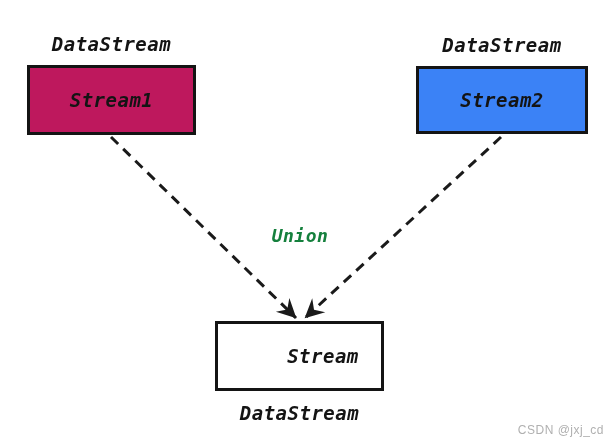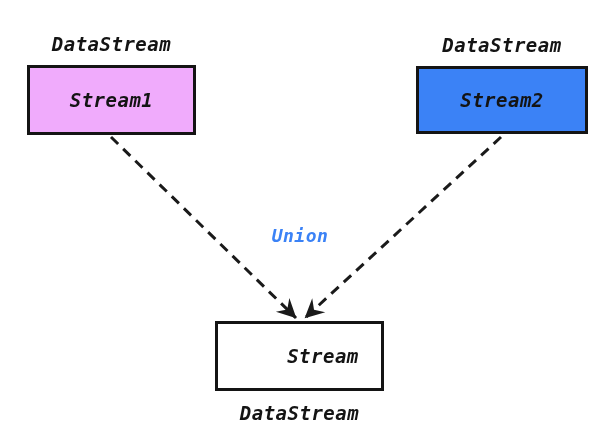--- a/index.html
+++ b/index.html
@@ -44,21 +44,21 @@
   }
   .op-label {
     position: absolute;
     left: 240px;
     top: 225px;
     width: 120px;
     text-align: center;
     font-weight: bold;
     font-style: italic;
     font-size: 18px;
-    color: #3b82f6;
+    color: #15803d;
     letter-spacing: 0.5px;
   }
   #node-stream1 { left: 27px;  top: 65px;  width: 169px; height: 70px; }
   #node-stream2 { left: 416px; top: 66px;  width: 172px; height: 68px; }
   #node-stream  { left: 215px; top: 321px; width: 169px; height: 70px; padding-left: 47px; }
   #type-label-stream1 { left: 27px;  top: 33px;  width: 169px; }
   #type-label-stream2 { left: 416px; top: 34px;  width: 172px; }
   #type-label-stream  { left: 215px; top: 402px; width: 169px; }
   .watermark {
     position: absolute;
@@ -79,32 +79,33 @@
       <marker id="arrowhead" viewBox="0 0 12 12" refX="11.2" refY="6" markerWidth="7" markerHeight="7" orient="auto">
         <path d="M0.5,0.5 L11.5,6 L0.5,11.5 L4.2,6 Z" fill="#1a1a1a"></path>
       </marker>
     </defs>
     <line x1="111" y1="137" x2="296" y2="318" stroke-width="3" stroke-dasharray="10 7" fill="none" marker-end="url(#arrowhead)" stroke="#1a1a1a"></line>
     <line x1="501" y1="137" x2="305" y2="318" stroke-width="3" stroke-dasharray="10 7" fill="none" marker-end="url(#arrowhead)" stroke="#1a1a1a"></line>
   </svg>
 
   <div class="type-label" id="type-label-stream1">DataStream</div>
 
-  <div class="node" id="node-stream1" style="background: #f0abfc; text-align: right;">
+  <div class="node" id="node-stream1" style="background: #be185d; text-align: right;">
     <span class="node-label">Stream1</span>
   </div>
 
   <div class="type-label" id="type-label-stream2">DataStream</div>
 
   <div class="node" id="node-stream2" style="background: #3b82f6;">
     <span class="node-label">Stream2</span>
   </div>
 
   <div class="op-label">Union</div>
 
   <div class="node" id="node-stream" style="background: rgb(255, 255, 255);">
     <span class="node-label">Stream</span>
   </div>
 
   <div class="type-label" id="type-label-stream">DataStream</div>
 
+  <div class="watermark" style="color: rgb(176, 176, 176);">CSDN @jxj_cd</div>
 
 </div>
 
 </body></html>

